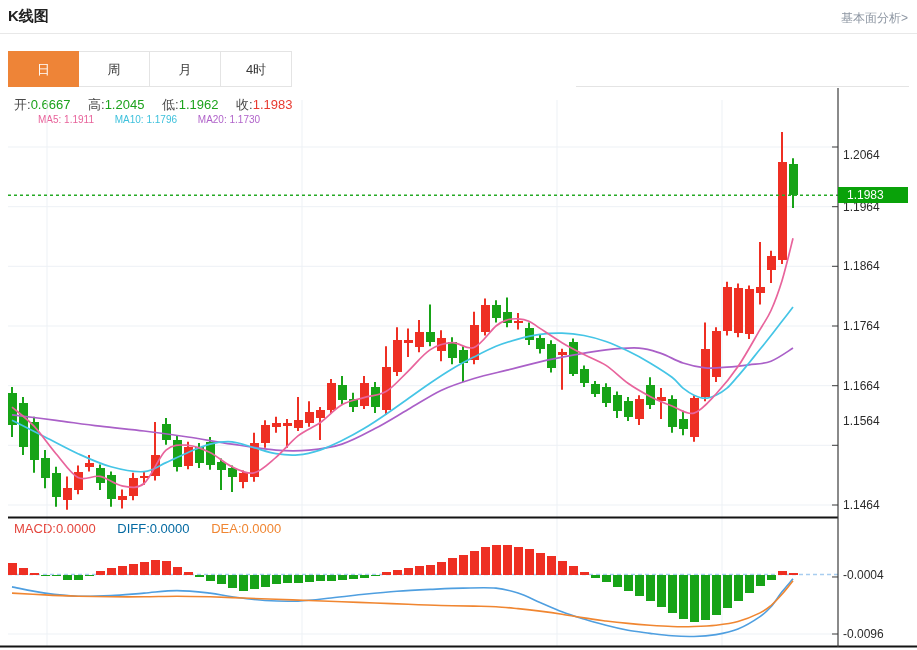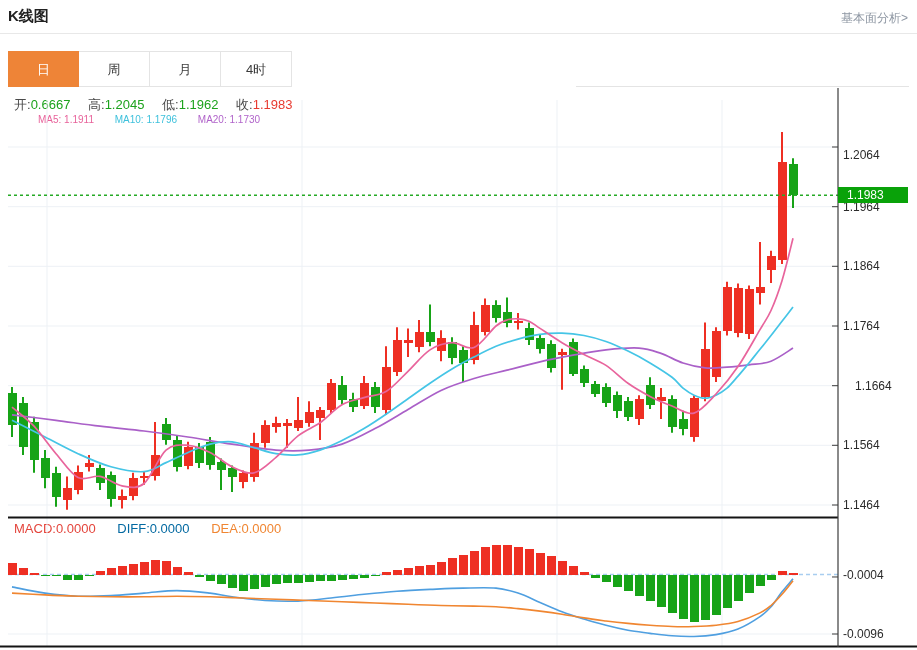--- a/index.html
+++ b/index.html
@@ -305,22 +305,22 @@
     <line x1="8" y1="195.3" x2="838" y2="195.3" stroke="#25a925" stroke-width="1.5" stroke-dasharray="3 3"></line>
     <line x1="8" y1="517.5" x2="838" y2="517.5" stroke="#141414" stroke-width="2"></line>
     <line x1="0" y1="646.5" x2="917" y2="646.5" stroke="#141414" stroke-width="2"></line>
     <line x1="838" y1="88" x2="838" y2="647" stroke="#3c3c3c" stroke-width="1.2"></line>
   </svg>
 
 <div class="abs axis-label" style="top:148px;">1.2064</div>
 <div class="abs axis-label" style="top:200px;">1.1964</div>
 <div class="abs axis-label" style="top:259px;">1.1864</div>
 <div class="abs axis-label" style="top:319px;">1.1764</div>
-<div class="abs axis-label" style="top:379px;margin-left:12px;">1.1664</div>
-<div class="abs axis-label" style="top:438px;">1.1564</div>
+<div class="abs axis-label" style="top:379px;">1.1664</div>
+<div class="abs axis-label" style="top:414px;">1.1564</div>
 <div class="abs axis-label" style="top:498px;">1.1464</div>
 <div class="abs axis-label" style="top:568px;">-0.0004</div>
 <div class="abs axis-label" style="top:627px;">-0.0096</div>
 
 <div class="abs" id="price-tag">1.1983</div>
 
 <div class="abs" id="macd-legend">
   <span class="macdc">MACD:0.0000</span>
   <span class="diffc">DIFF:0.0000</span>
   <span class="deac">DEA:0.0000</span>

